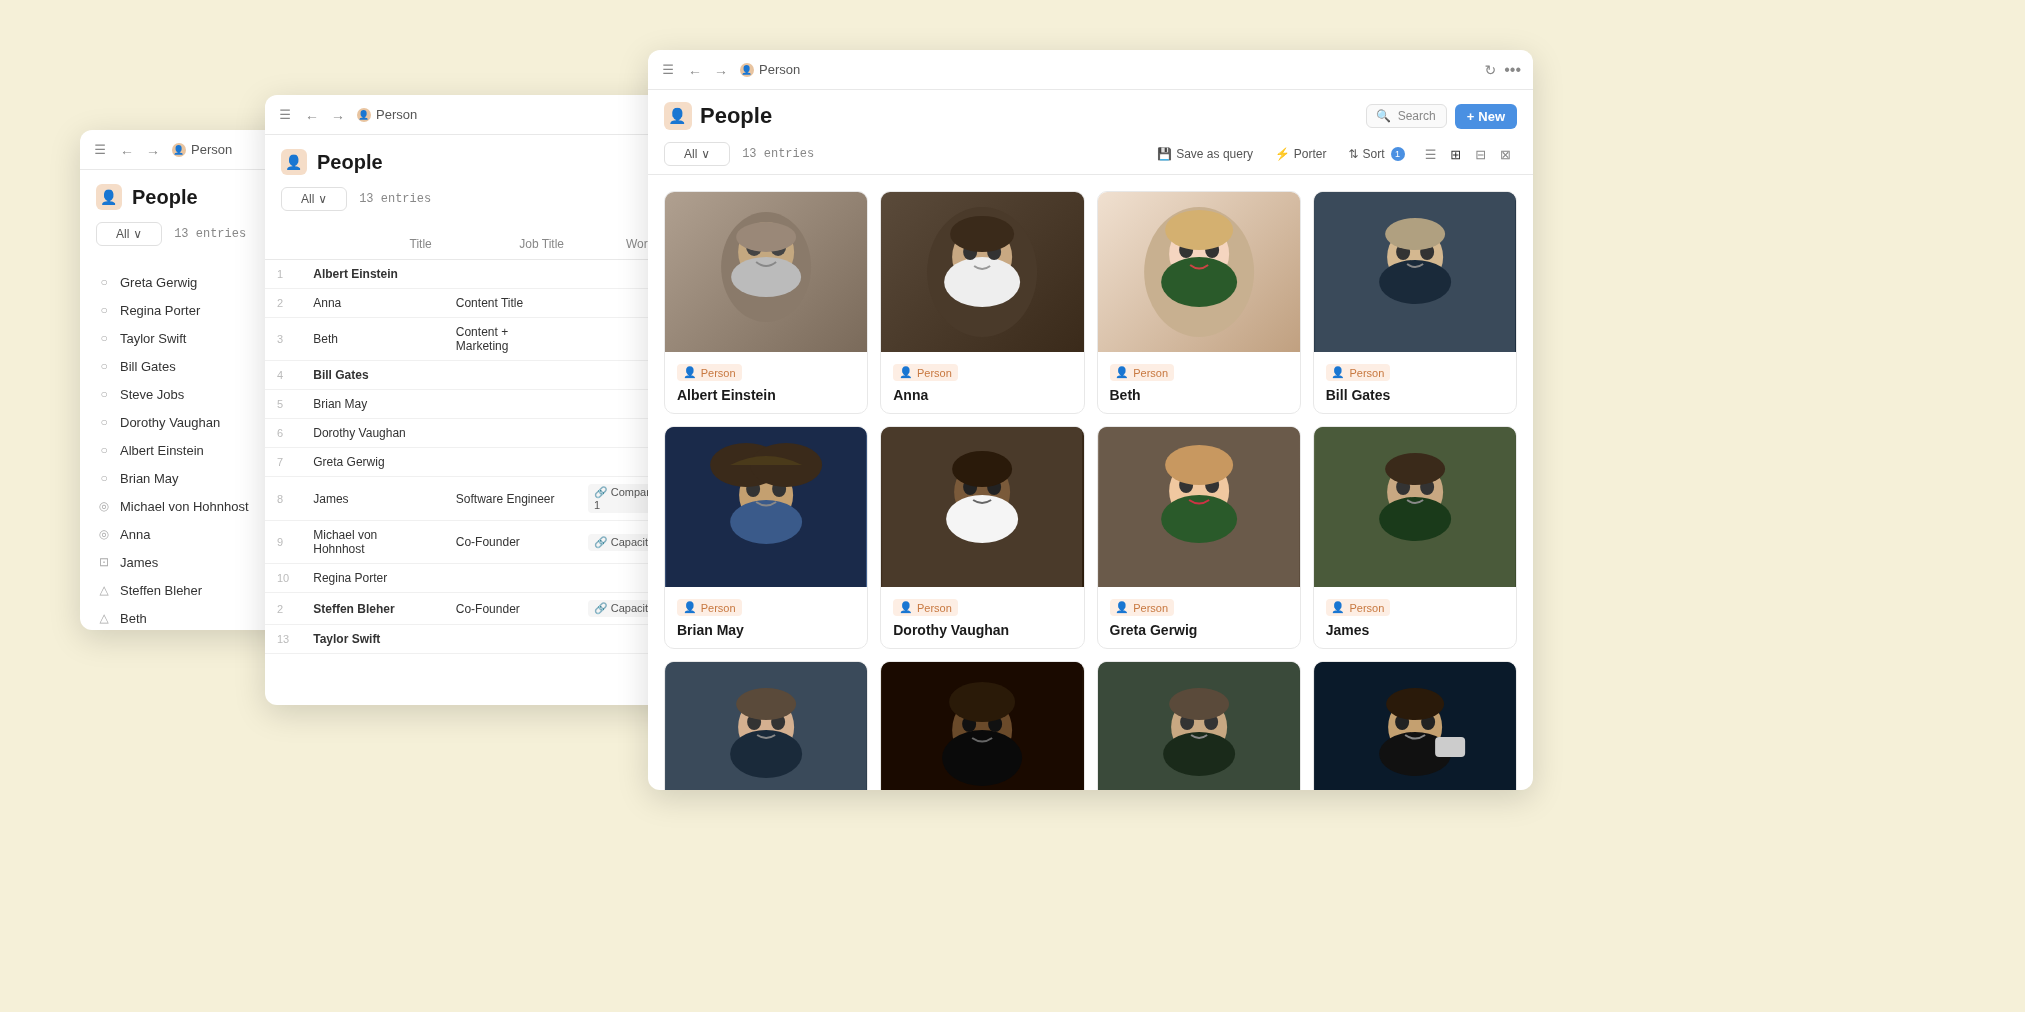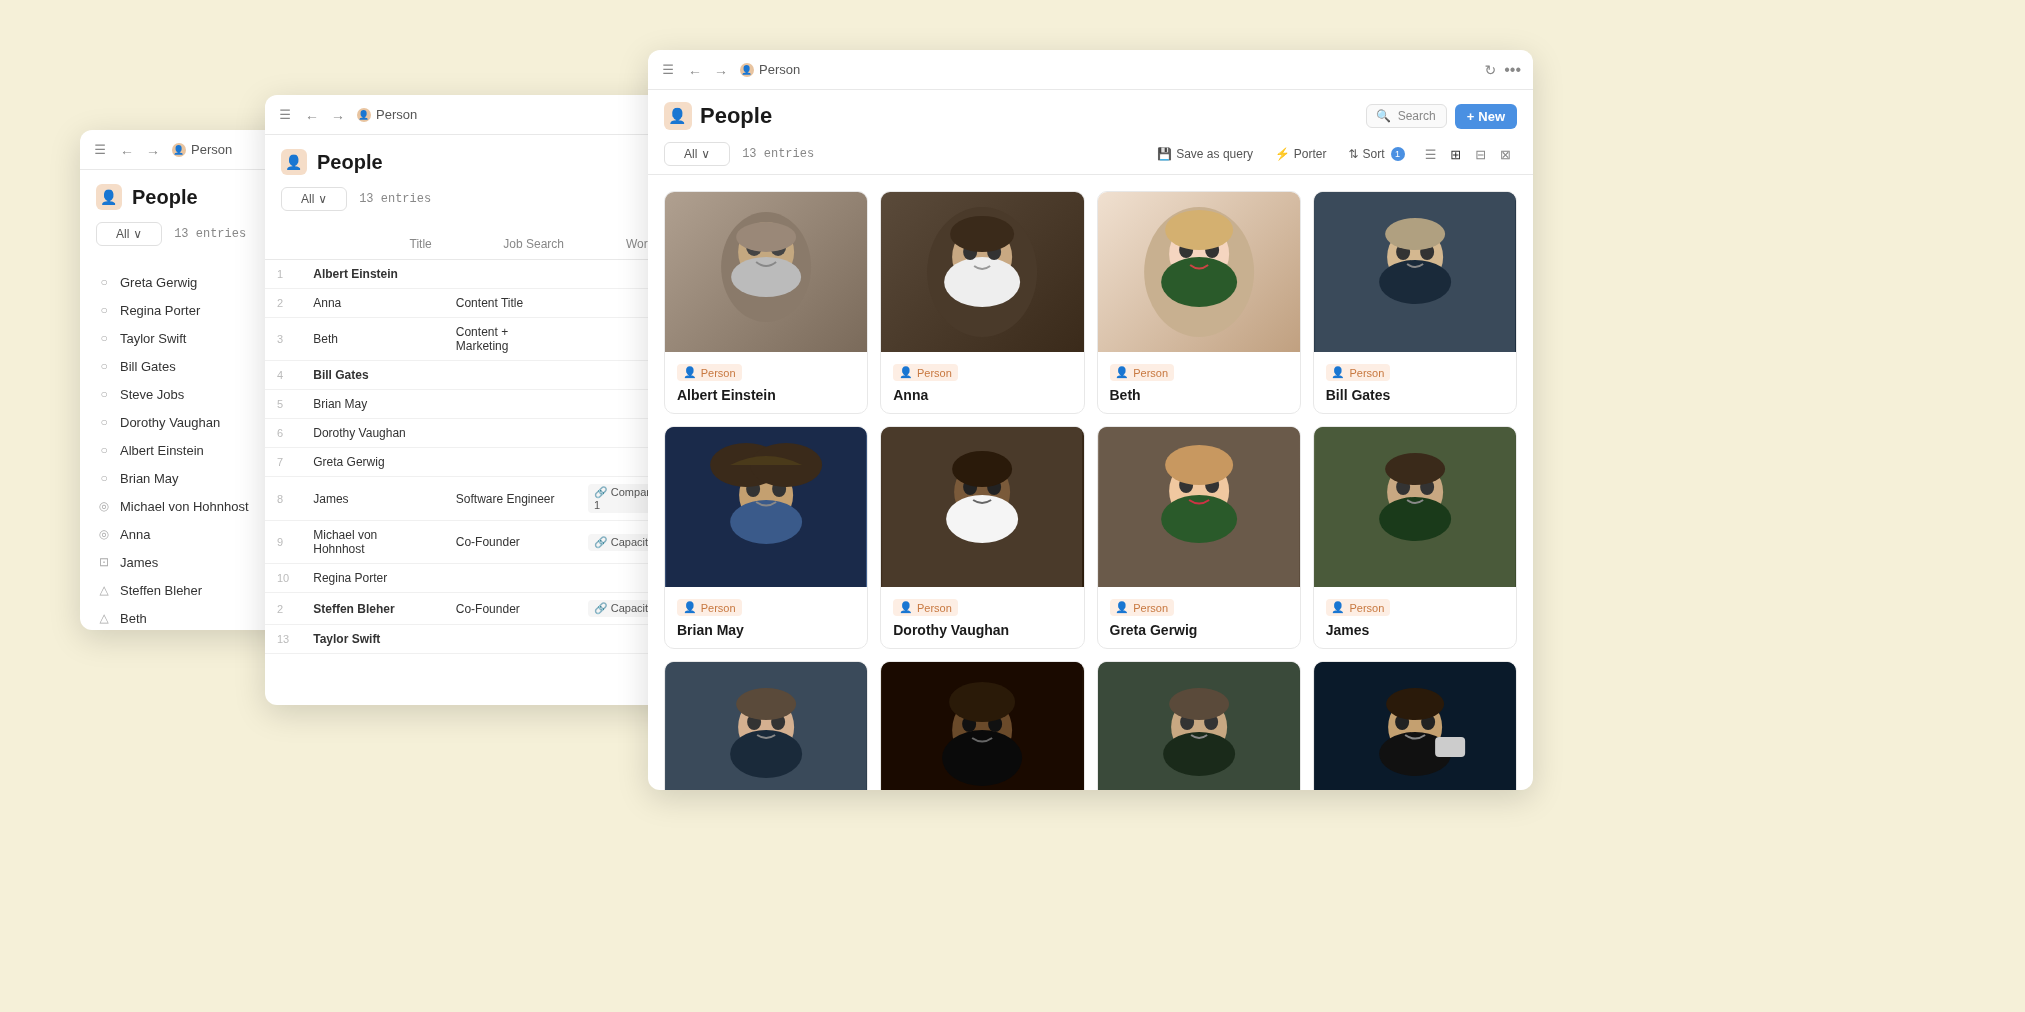--- a/index.html
+++ b/index.html
@@ -525,21 +525,21 @@
   </div>
   <div class="table-wrap">
     <table>
       <thead>
         <tr>
           <th style="width:24px;"></th>
           <th>
             <span>Title</span>
           </th>
           <th>
-            <span>Job Search</span>
+            <span>Job Title</span>
           </th>
           <th>
             <span>Works at</span>
           </th>
         </tr>
       </thead>
       <tbody>
         <tr>
           <td class="row-num">1</td>
           <td class="title-bold">Albert Einstein</td>

